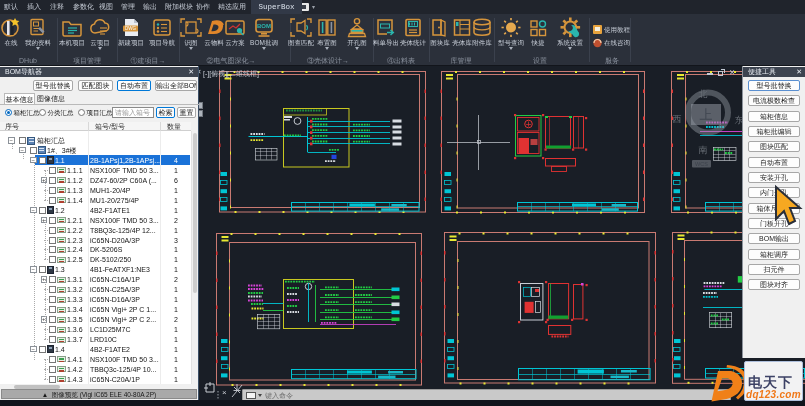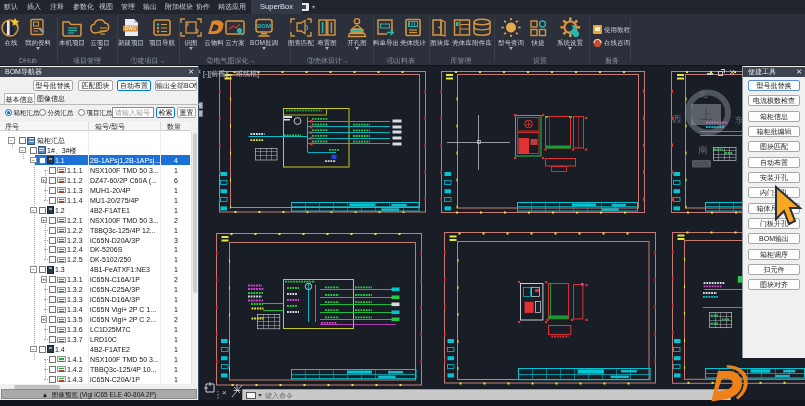--- a/index.html
+++ b/index.html
@@ -1,21 +1,21 @@
 <!DOCTYPE html>
 <html><head><meta charset="utf-8">
 <style>
 *{margin:0;padding:0;box-sizing:border-box;}
 html,body{width:805px;height:406px;overflow:hidden;background:#191e26;font-family:"Liberation Sans",sans-serif;}
 #stage{position:relative;width:805px;height:406px;}
 .abs{position:absolute;}
 
 #menubar{position:absolute;left:0;top:0;width:805px;height:14px;background:#20242c;}
 #menubar span{position:absolute;top:0;height:14px;line-height:14px;font-size:7px;color:#c3c9d3;white-space:nowrap;}
-#sbtab{position:absolute;left:251px;top:0;width:51px;height:14px;background:#323947;}
+#sbtab{position:absolute;left:251px;top:0;width:51px;height:14px;background:#323947;font-family:Liberation Mono, monospace;}
 #sbtab i{font-style:normal;display:block;text-align:center;font-size:7.5px;line-height:14px;color:#dbe2ec;}
 
 #ribbon{position:absolute;left:0;top:14px;width:805px;height:52px;background:#2b303a;border-bottom:1px solid #12151b;}
 .rsep{position:absolute;top:4px;width:1px;height:44px;background:#3b414d;}
 .rglbl{position:absolute;top:42px;height:10px;line-height:10px;font-size:7px;color:#8a919d;white-space:nowrap;transform:translateX(-50%);}
 .rlbl{position:absolute;top:23.5px;height:9px;line-height:9px;font-size:6.5px;color:#c9cfd9;white-space:nowrap;transform:translateX(-50%);}
 .rico{position:absolute;top:3px;transform:translateX(-50%);}
 .rcar{position:absolute;top:33px;width:0;height:0;border-left:2.5px solid transparent;border-right:2.5px solid transparent;border-top:3px solid #aab1bc;transform:translateX(-50%);}
 
 .ptitle{position:absolute;height:10px;background:#3d4450;color:#e8ecf2;font-size:7px;line-height:10px;}
@@ -1102,18 +1102,22 @@
   <div class="rpb" style="top:167.4px;">BOM输出</div>
   <div class="rpb" style="top:182.7px;">箱柜调序</div>
   <div class="rpb" style="top:198px;">扫元件</div>
   <div class="rpb" style="top:213.4px;">图块对齐</div>
 </div>
 
 <svg class="abs" style="left:770px;top:183px;z-index:9" width="35" height="45" viewBox="0 0 35 45">
   <polygon points="6,4 6,36 14,28 19,41 25,38 20,25 30,25" fill="#f6a821" stroke="#2a2f3a" stroke-width="2"></polygon>
 </svg>
 
+<div class="abs" style="left:744px;top:361px;z-index:8;width:59px;height:40px;background:#f2f2f3;border:1.5px solid #aebfdc;border-radius:2px;">
+  <div class="abs" style="left:3px;top:13px;font-size:14px;font-weight:bold;color:#3d4266;letter-spacing:1px;line-height:14px;">电天下</div>
+  <div class="abs" style="left:1px;top:27px;font-size:10px;font-weight:bold;font-style:italic;color:#f07818;letter-spacing:0.3px;">dq123.com</div>
+</div>
 <svg class="abs" style="left:705px;top:363px;z-index:7" width="45" height="43" viewBox="0 0 45 43">
   <path d="M13 8 L26 8 Q37.5 11 37 21.5 Q36 32 21.5 36 L6.5 38.5 Z M17 15.5 L23 15.5 Q28.5 17 27.5 21.5 Q26 26.5 17.5 27.5 L12.5 28.2 Z" fill="#f08018" fill-rule="evenodd"></path>
   <path d="M22 2 Q40 3 42.5 16 Q44.5 28 33 36.5 L31 34.5 Q40.5 26.5 38.5 16 Q36 6.5 21.5 4.5 Z" fill="#f08018"></path>
 </svg>
 
 </div>
 
 </body></html>

